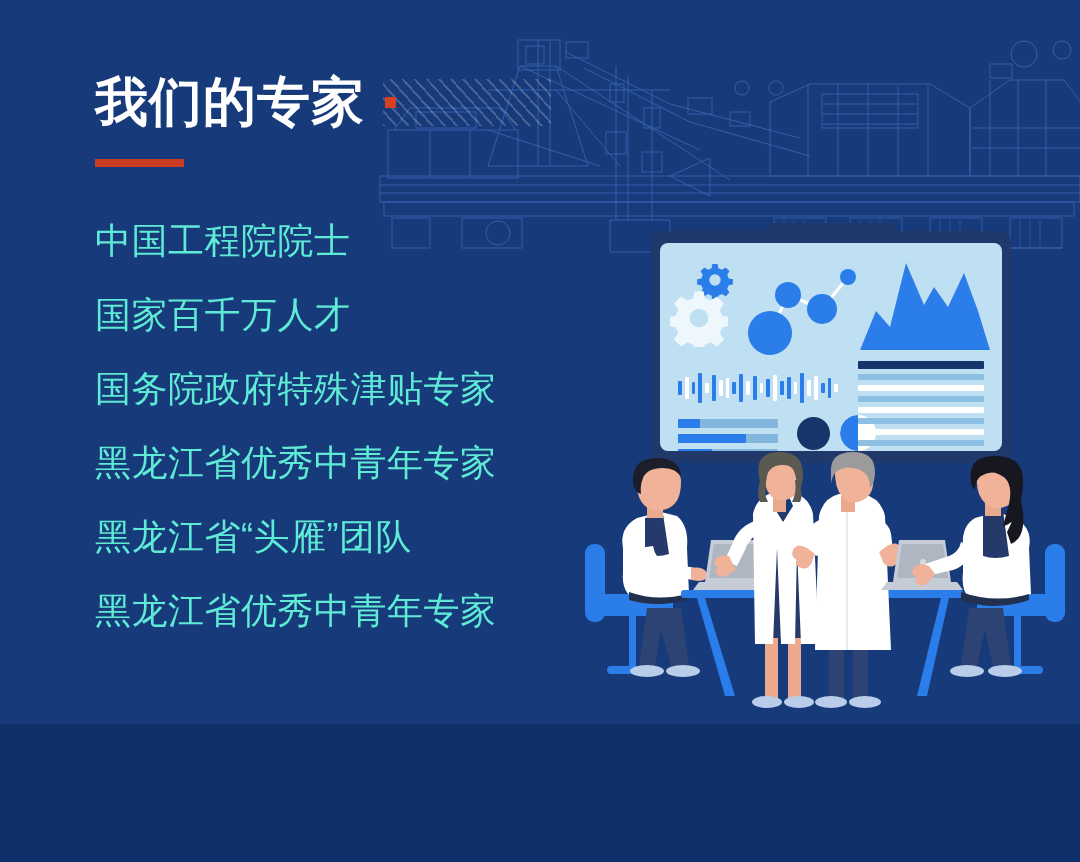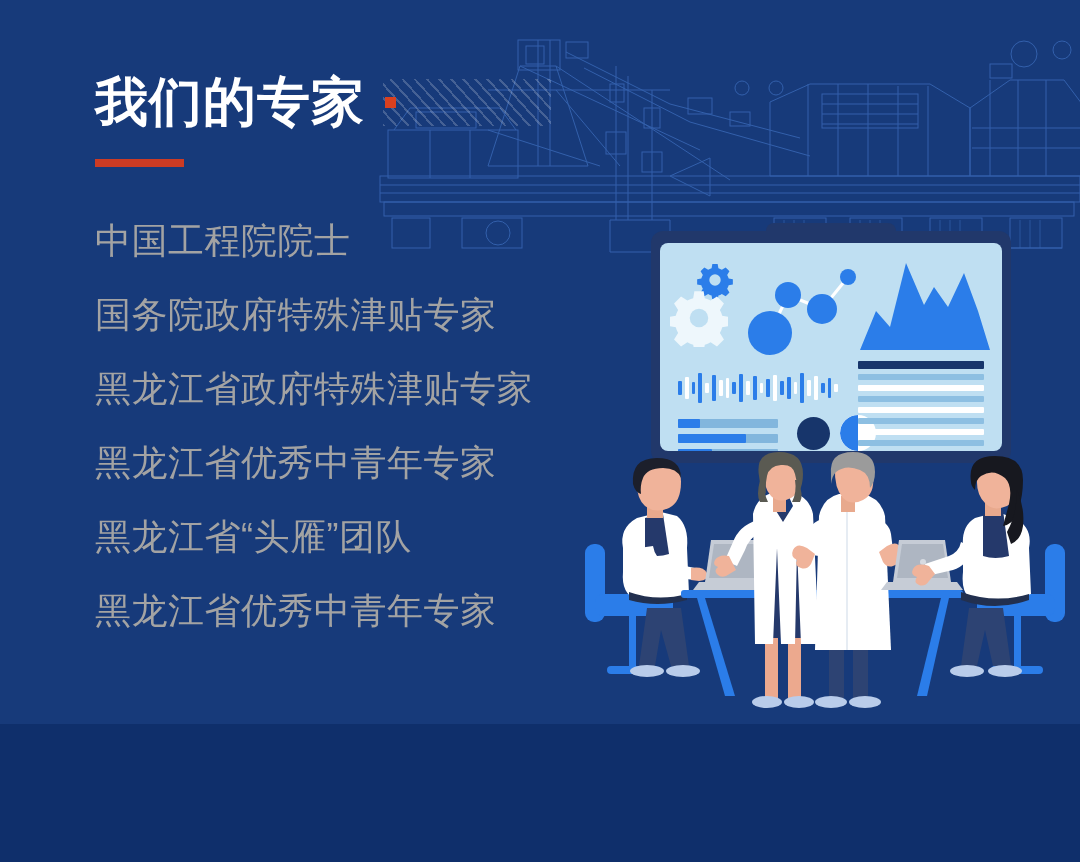--- a/index.html
+++ b/index.html
@@ -76,21 +76,21 @@
 
   
   .cred-list {
     position:absolute;
     left:95px; top:204px;
     width:540px;
   }
   .cred-item {
     font-size:36px;
     line-height:74px;
-    color:#a3a3a3;
+    color:#5eead4;
     font-weight:400;
     white-space:nowrap;
     letter-spacing:0.5px;
   }
 
   
   .dash-wrap {
     position:absolute;
     left:651px; top:231px;
     width:360px; height:232px;
@@ -271,22 +271,22 @@
     <div class="title-text">我们的专家</div>
     <div class="hatch-wrap">
       <div class="hatch-block"></div>
       <div class="red-dot"></div>
     </div>
   </div>
   <div class="title-rule"></div>
 
   <div class="cred-list">
     <div class="cred-item">中国工程院院士</div>
+    <div class="cred-item">国家百千万人才</div>
     <div class="cred-item">国务院政府特殊津贴专家</div>
-    <div class="cred-item">黑龙江省政府特殊津贴专家</div>
     <div class="cred-item">黑龙江省优秀中青年专家</div>
     <div class="cred-item">黑龙江省“头雁”团队</div>
     <div class="cred-item">黑龙江省优秀中青年专家</div>
   </div>
 
   <div class="dash-wrap">
     <div class="dash-tab"></div>
     <div class="dash-frame"></div>
     <div class="dash-screen">
 

